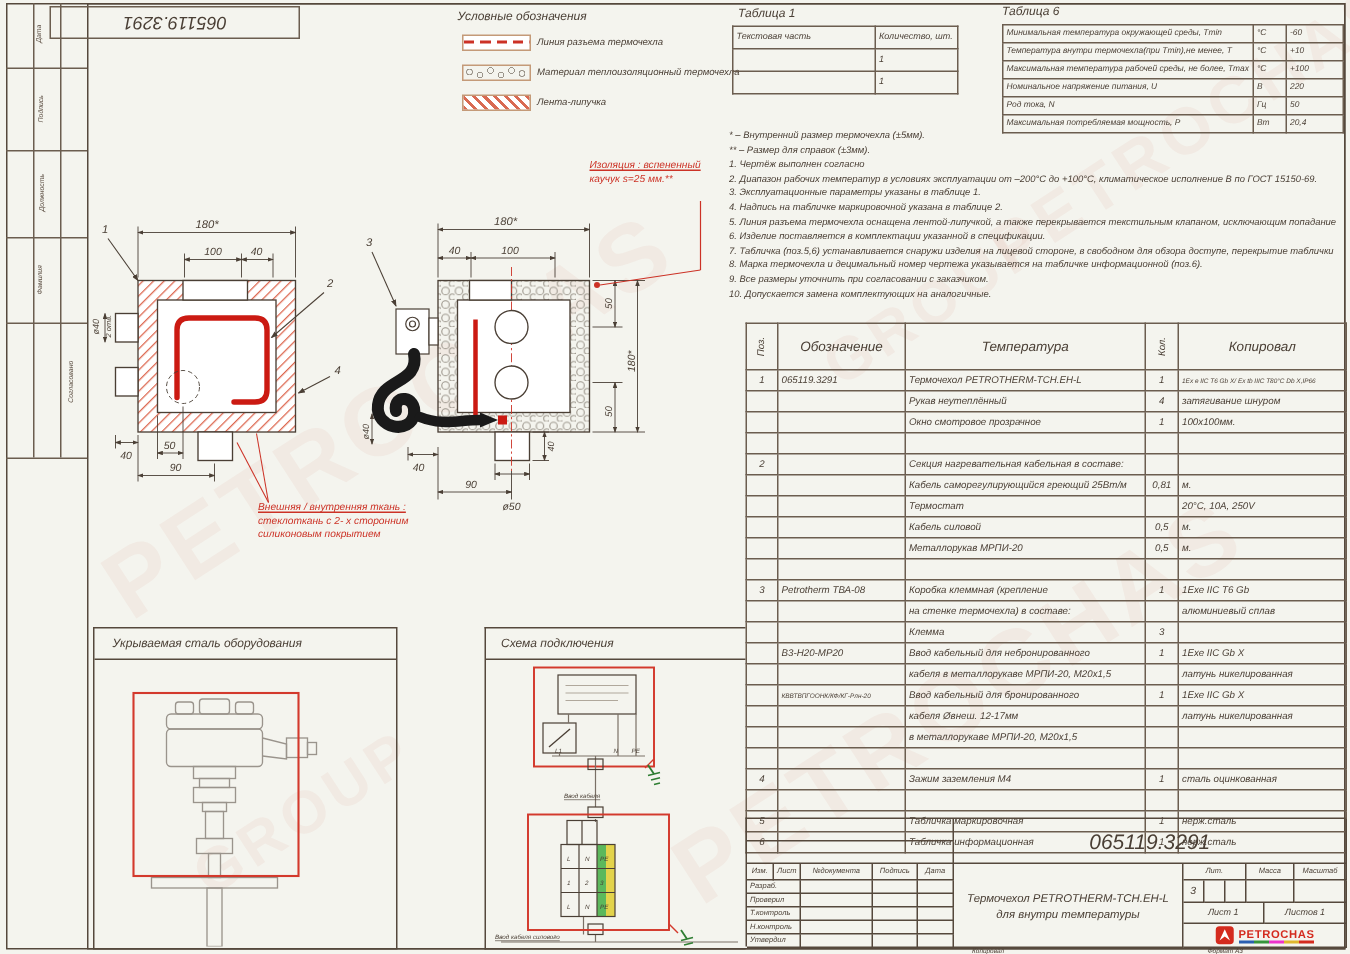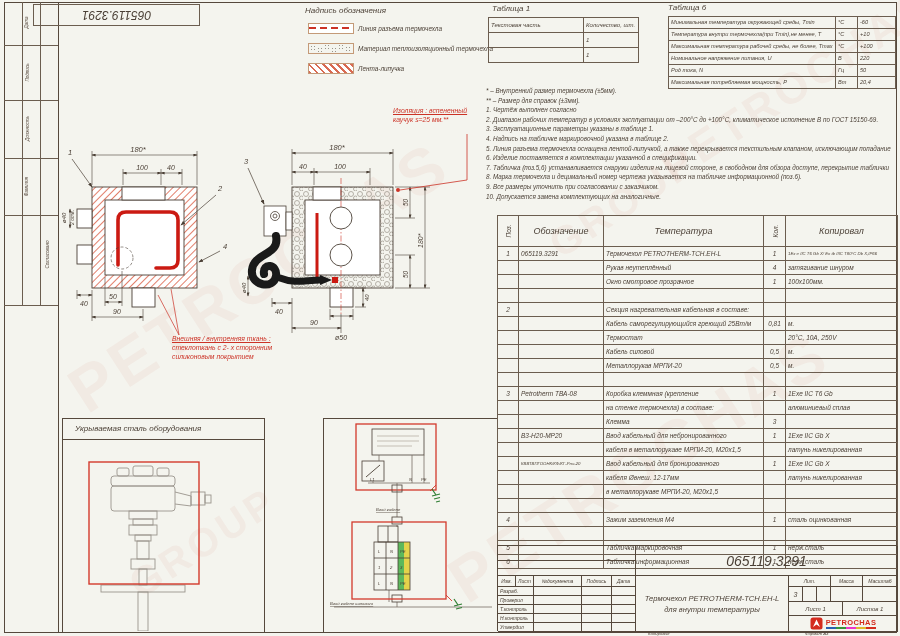--- a/index.html
+++ b/index.html
@@ -54,21 +54,21 @@
   <div class="abs lbl vtxt" style="left:20px;top:20px;">Дата</div>
   <div class="abs lbl vtxt" style="left:18px;top:70px;">Подпись</div>
   <div class="abs lbl vtxt" style="left:15px;top:126px;">Должность</div>
   <div class="abs lbl vtxt" style="left:17px;top:184px;">Фамилия</div>
   <div class="abs lbl vtxt" style="left:33px;top:252px;">Согласовано</div>
 
   <div class="abs" style="left:33px;top:4px;width:165px;height:20px;border:1px solid #6b5d4f;display:flex;align-items:center;justify-content:center;">
     <span style="transform:rotate(180deg);font-size:12px;">065119.3291</span>
   </div>
 
-  <div class="abs ttl" style="left:305px;top:6px;">Надпись обозначения</div>
+  <div class="abs ttl" style="left:305px;top:6px;">Условные обозначения</div>
   <div class="sym" style="left:308px;top:23px;background:repeating-linear-gradient(90deg,#fff 0 2px,#fff 2px 4px);">
     <div style="margin-top:3px;height:2px;background:repeating-linear-gradient(90deg,#cc3226 0 7px,transparent 7px 11px);"></div>
   </div>
   <div class="abs redtxt" style="left:358px;top:24px;color:#4a3f35;font-size:6.4px;">Линия разъема термочехла</div>
   <div class="sym" style="left:308px;top:43px;background:radial-gradient(circle 2.4px at 4px 4px,transparent 1.6px,#9a948a 1.7px,#9a948a 2.2px,transparent 2.3px),radial-gradient(circle 2.4px at 11px 6px,transparent 1.6px,#9a948a 1.7px,#9a948a 2.2px,transparent 2.3px),radial-gradient(circle 2.4px at 18px 3px,transparent 1.6px,#9a948a 1.7px,#9a948a 2.2px,transparent 2.3px),radial-gradient(circle 2.4px at 25px 6px,transparent 1.6px,#9a948a 1.7px,#9a948a 2.2px,transparent 2.3px),radial-gradient(circle 2.4px at 32px 3px,transparent 1.6px,#9a948a 1.7px,#9a948a 2.2px,transparent 2.3px),radial-gradient(circle 2.4px at 39px 5px,transparent 1.6px,#9a948a 1.7px,#9a948a 2.2px,transparent 2.3px);"></div>
   <div class="abs redtxt" style="left:358px;top:44px;color:#4a3f35;font-size:6.4px;">Материал теплоизоляционный термочехла</div>
   <div class="sym" style="left:308px;top:63px;background:repeating-linear-gradient(45deg,#d96a52 0 2px,#fff 2px 5px);"></div>
   <div class="abs redtxt" style="left:358px;top:64px;color:#4a3f35;font-size:6.4px;">Лента-липучка</div>
 
   <div class="abs ttl" style="left:492px;top:4px;">Таблица 1</div>
@@ -334,20 +334,21 @@
         <rect x="68" y="119" width="24" height="10"></rect>
         <rect x="76" y="129" width="8" height="16"></rect>
         <rect x="38" y="145" width="84" height="7"></rect>
         <rect x="75" y="152" width="10" height="39"></rect>
       </g>
       <rect x="26" y="22" width="110" height="122" fill="none" stroke="#d3392c" stroke-width="1.4"></rect>
     </svg>
   </div>
 
   <div class="abs" style="left:323px;top:418px;width:173px;height:213px;border:1px solid #55483c;border-right:none;">
+    <div style="height:20px;line-height:20px;border-bottom:1px solid #55483c;font-size:8px;padding-left:10px;">Схема подключения</div>
     <svg width="173" height="192" viewBox="0 0 173 192">
       <g fill="none">
         <rect x="32" y="5" width="80" height="66" stroke="#d3392c" stroke-width="1.3"></rect>
         <rect x="48" y="10" width="52" height="26" stroke="#4a3f35" stroke-width="0.8"></rect>
         <line x1="53" y1="17" x2="95" y2="17" stroke="#b0a89c" stroke-width="0.7"></line>
         <line x1="53" y1="22" x2="95" y2="22" stroke="#b0a89c" stroke-width="0.7"></line>
         <line x1="53" y1="27" x2="88" y2="27" stroke="#b0a89c" stroke-width="0.7"></line>
         <rect x="38" y="42" width="22" height="20" stroke="#4a3f35" stroke-width="0.8"></rect>
         <line x1="42" y1="58" x2="56" y2="46" stroke="#4a3f35" stroke-width="0.9"></line>
         <g stroke="#7a7066" stroke-width="0.8">

